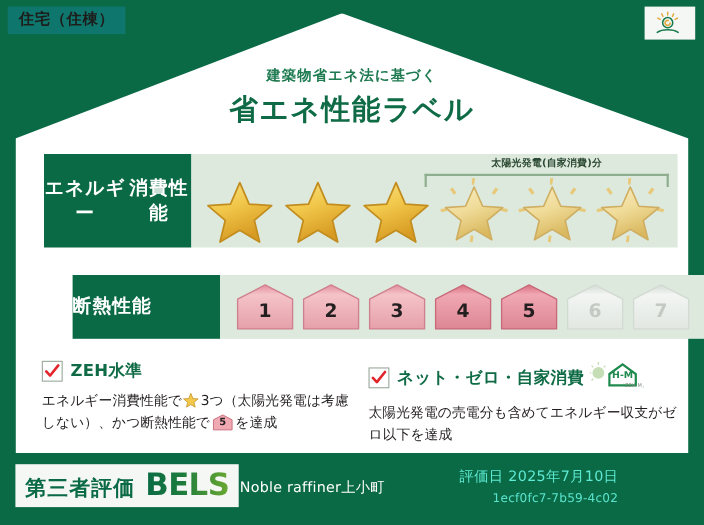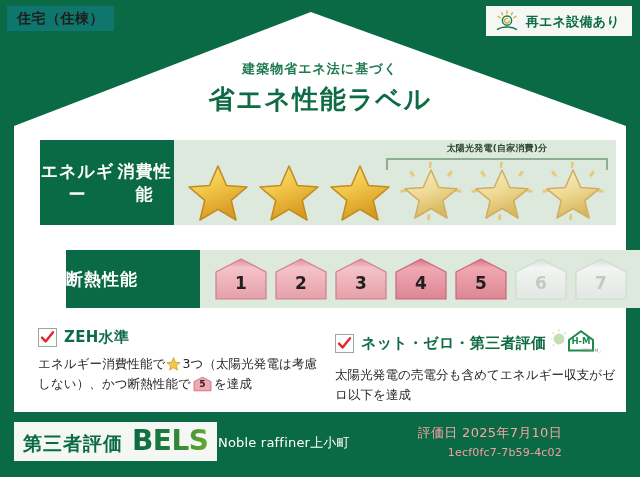--- a/index.html
+++ b/index.html
@@ -283,21 +283,21 @@
     top: 22px;
     color: #ffffff;
     font-size: 13px;
     letter-spacing: 0.2px;
   }
   .eval-block {
     position: absolute;
     right: 14px;
     top: 12px;
     text-align: right;
-    color: #fca5a5;
+    color: #5eead4;
   }
   .eval-date { font-size: 13px; letter-spacing: 0.3px; }
   .eval-id { font-size: 11px; margin-top: 4px; letter-spacing: 0.2px; opacity: .95; }
 </style>
 </head>
 <body>
 
 <div id="label-root">
 
   <div class="house-white"></div>
@@ -311,21 +311,20 @@
           <line x1="13" y1="1" x2="13" y2="3.6"></line>
           <line x1="7.6" y1="2.6" x2="8.7" y2="4.9"></line>
           <line x1="18.4" y1="2.6" x2="17.3" y2="4.9"></line>
           <line x1="4" y1="6.4" x2="6.2" y2="7.7"></line>
           <line x1="22" y1="6.4" x2="19.8" y2="7.7"></line>
         </g>
         <circle cx="13" cy="10.6" r="4.6" fill="none" stroke="#1a7a4e" stroke-width="1.4"></circle>
         <path d="M13.6 8.6 a2.3 2.3 0 1 0 1.6 2.4" fill="none" stroke="#e2a93b" stroke-width="1.5" stroke-linecap="round"></path>
         <path d="M3.5 19.4 C8 16.2 18 16.2 22.5 19.4" fill="none" stroke="#1a7a4e" stroke-width="1.4" stroke-linecap="round"></path>
       </svg>
-      <span class="renew-label">再エネ設備あり</span>
     </div>
   </div>
 
   <div class="house-inner">
 
     <div class="title-block">
       <div class="title-sub">建築物省エネ法に基づく</div>
       <div class="title-main">省エネ性能ラベル</div>
     </div>
 
@@ -509,21 +508,21 @@
         </div>
       </div>
 
       <div class="crit-col">
         <div class="crit-head">
           <span class="check-box">
             <svg width="15" height="15" viewBox="0 0 15 15">
               <path d="M2 7.6 L5.6 11.4 L13 2.2" fill="none" stroke="#e2272c" stroke-width="2.4" stroke-linecap="round" stroke-linejoin="round"></path>
             </svg>
           </span>
-          <span class="crit-title">ネット・ゼロ・第三者評価</span>
+          <span class="crit-title">ネット・ゼロ・自家消費</span>
           <span class="zehm-logo">
             <svg width="56" height="26" viewBox="0 0 56 26">
               <g fill="#bcd9a8" opacity="0.85">
                 <circle cx="8" cy="11" r="5.4"></circle>
                 <path d="M1.4 11 l-1.4 0 M8 3.6 l0 -2.4 M3.3 6 l-1.5 -1.6 M12.9 6 l1.5 -1.6 M3.3 16.3 l-1.5 1.6" stroke="#bcd9a8" stroke-width="1.2" fill="none"></path>
               </g>
               <path d="M18 12 L30 3.2 L42 12 L42 22.4 L18 22.4 Z" fill="none" stroke="#1e8a4e" stroke-width="2"></path>
               <text x="30" y="15.5" text-anchor="middle" font-family="DejaVu Sans, sans-serif" font-size="8.5" font-weight="bold" fill="#1e8a4e">H-M</text>
               <text x="52" y="23.5" text-anchor="end" font-family="DejaVu Sans, sans-serif" font-size="4.6" fill="#7e8d7e">「ZEH-M」</text>
             </svg>

